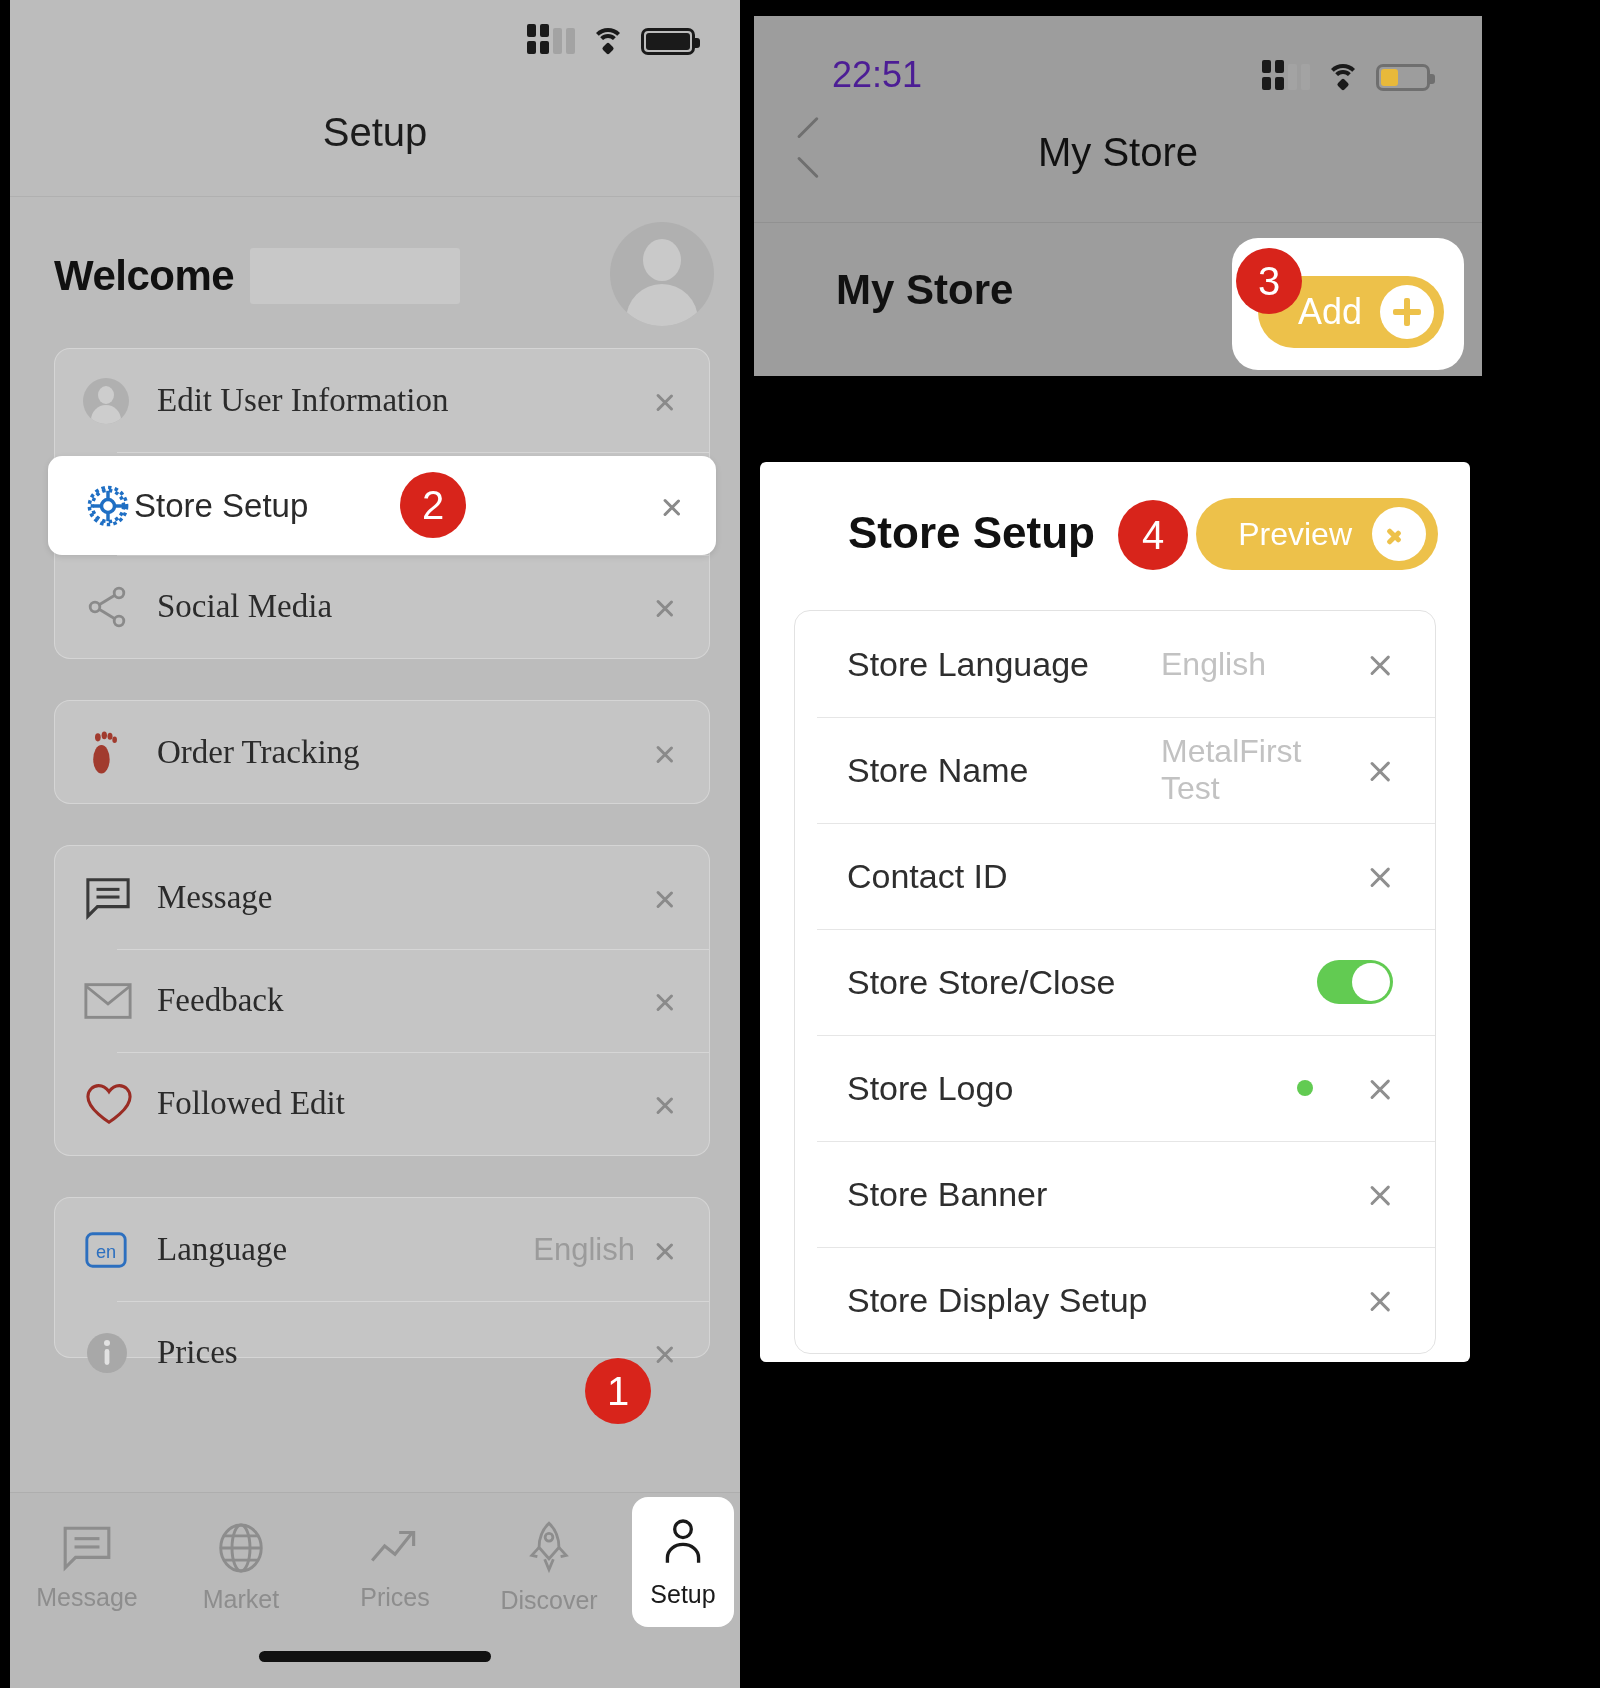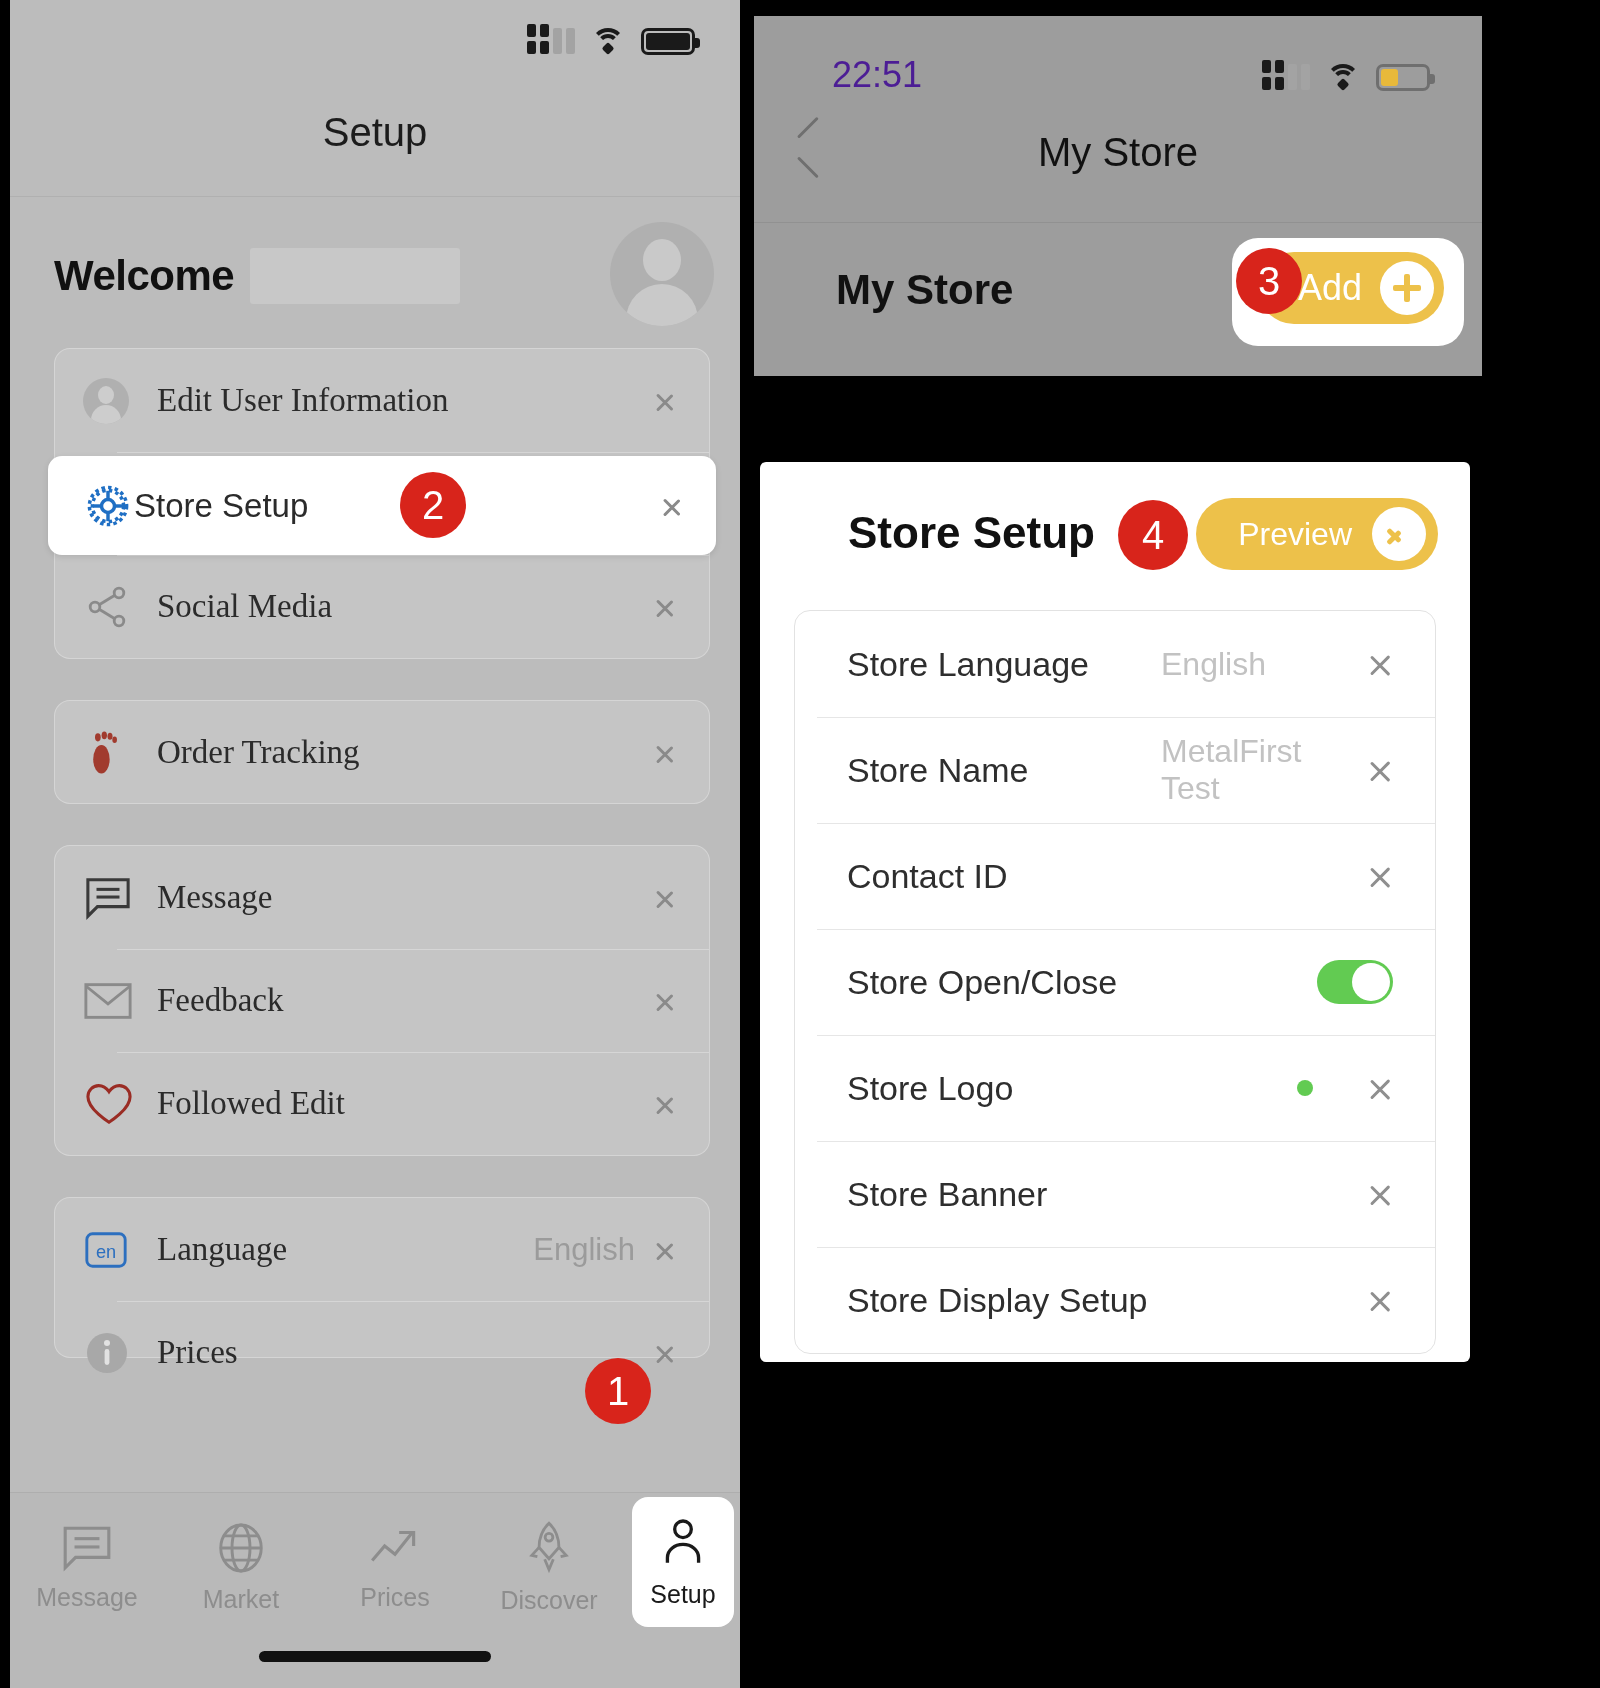--- a/index.html
+++ b/index.html
@@ -135,21 +135,21 @@
   .rt-back { position:absolute; left: 44px; top: 24px; width: 22px; height: 40px; }
   .rt-back::before, .rt-back::after { content:''; position:absolute; left:0; width: 28px; height: 3px; background:#6f6f6f; border-radius:2px; }
   .rt-back::before { top: 10px; transform: rotate(-45deg); transform-origin: left center; }
   .rt-back::after { top: 30px; transform: rotate(45deg); transform-origin: left center; }
   .rt-title { position:absolute; left:0; top: 28px; width:100%; text-align:center; font-size: 40px; color:#111; }
   .rt-sep { position:absolute; left:0; top: 206px; width:100%; height:1px; background: rgba(0,0,0,0.07); }
   .rt-store-label { position:absolute; left: 82px; top: 250px; font-size: 42px; font-weight: bold; color:#111; }
 
   .add-wrap {
     position:absolute; right: 18px; top: 222px;
-    background:#fff; border-radius: 26px; padding: 14px 20px 22px 26px;
+    background:#fff; border-radius: 26px; padding: 38px 20px 22px 26px;
   }
   .add-btn {
     background: #edc14a; border-radius: 40px; height: 72px;
     display:flex; align-items:center; gap: 18px; padding: 0 10px 0 40px;
   }
   .add-btn .alabel { font-size: 36px; color:#fff; }
   .circ-plus {
     width: 54px; height: 54px; border-radius:50%; background:#fff; position:relative;
   }
   .circ-plus::before, .circ-plus::after { content:''; position:absolute; left:50%; top:50%; background:#edc14a; border-radius:2px; }
@@ -467,21 +467,21 @@
         <div class="rlabel">Store Name</div>
         <div class="rvalue">MetalFirst Test</div>
         <div class="rb-chev"></div>
       </div>
       <div class="rb-row">
         <div class="rlabel">Contact ID</div>
         <div class="rvalue"></div>
         <div class="rb-chev"></div>
       </div>
       <div class="rb-row">
-        <div class="rlabel">Store Open/Close</div>
+        <div class="rlabel">Store Store/Close</div>
         <div class="toggle">
             <div class="knob"></div>
           </div>
       </div>
       <div class="rb-row">
         <div class="rlabel">Store Logo</div>
         <div class="green-dot"></div>
         <div class="rb-chev"></div>
       </div>
       <div class="rb-row">

